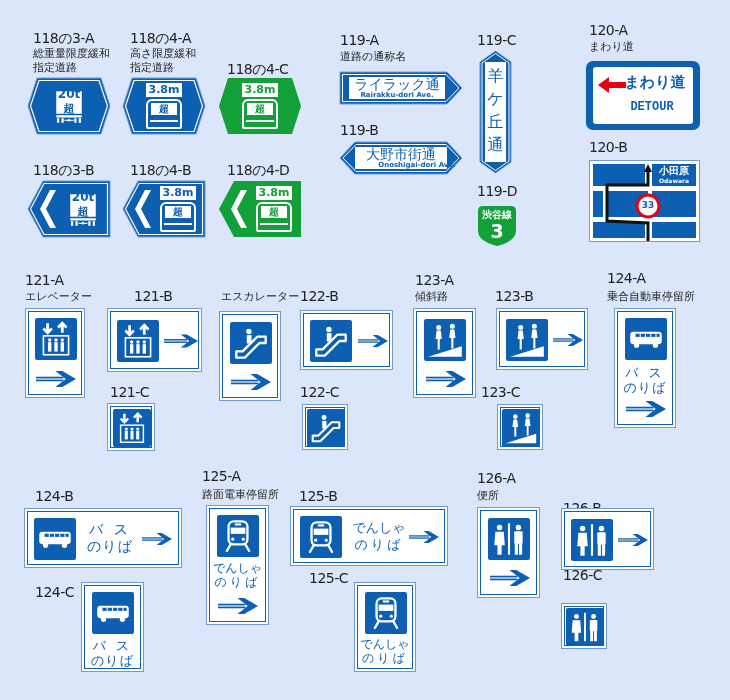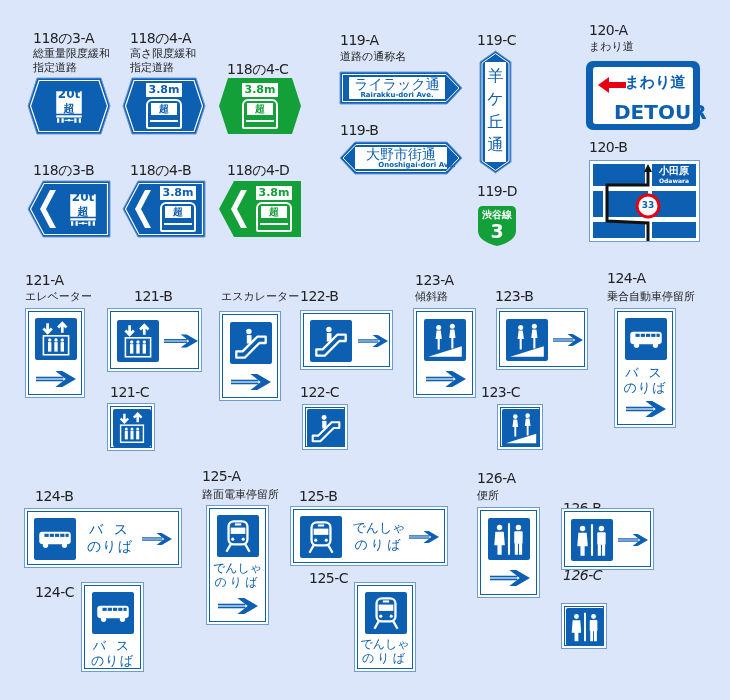--- a/index.html
+++ b/index.html
@@ -235,21 +235,21 @@
 </div>
 
 <div class="lbl" style="left:589px;top:22px;">120-A</div>
 <div class="sub" style="left:589px;top:40px;">まわり道</div>
 <div class="sign" style="left:586px;top:61px;width:114px;height:69px;background:#0d5fb1;border-radius:7px;">
   <div style="position:absolute;left:7px;top:6px;width:100px;height:57px;background:#fff;border-radius:3px;"></div>
   <svg width="28" height="16" viewBox="0 0 28 16" style="left:12px;top:16px;">
       <polygon points="0,8 11,0 11,5 28,5 28,11 11,11 11,16" fill="#e60012"></polygon>
     </svg>
   <div class="wtext" style="left:38px;top:12px;width:62px;font-size:15px;">まわり道</div>
-  <div class="wtext" style="left:28px;top:39px;width:76px;font-size:20px;text-align:left;">DETOUR</div>
+  <div class="wtext" style="left:28px;top:39px;width:76px;font-size:12px;text-align:center;font-family:Liberation Mono, monospace;">DETOUR</div>
 </div>
 
 <div class="lbl" style="left:589px;top:139px;">120-B</div>
 <div class="sign" style="left:589px;top:160px;width:111px;height:82px;background:#fff;border:1px solid #6f9ad8;">
   <svg width="109" height="80" viewBox="0 0 109 80" style="left:0;top:0;">
     <rect x="3" y="3" width="52" height="22" fill="#0d5fb1"></rect>
     <rect x="62" y="3" width="44" height="22" fill="#0d5fb1"></rect>
     <rect x="3" y="30" width="10" height="26" fill="#0d5fb1"></rect>
     <rect x="18" y="30" width="40" height="26" fill="#0d5fb1"></rect>
     <rect x="62" y="30" width="44" height="26" fill="#0d5fb1"></rect>
@@ -419,18 +419,18 @@
 </div>
 <div class="lbl" style="left:563px;top:500px;">126-B</div>
 <div class="sign wsign" style="left:561px;top:508px;width:93px;height:62px;">
   <svg width="42" height="42" viewBox="0 0 40 40" style="left:9px;top:10px;">
       <use href="#toilet"></use>
     </svg>
   <svg width="30" height="12" viewBox="0 0 70 28" style="left:56px;top:25px;">
       <use href="#arrow"></use>
     </svg>
 </div>
-<div class="lbl" style="left:563px;top:567px;font-style:italic;">126-C</div>
+<div class="lbl" style="left:563px;top:567px;">126-C</div>
 <div class="sign wsign" style="left:561px;top:603px;width:46px;height:46px;">
   <svg width="38" height="38" viewBox="0 0 40 40" style="left:4px;top:4px;">
       <use href="#toilet"></use>
     </svg>
 </div>
 
 </body></html>

